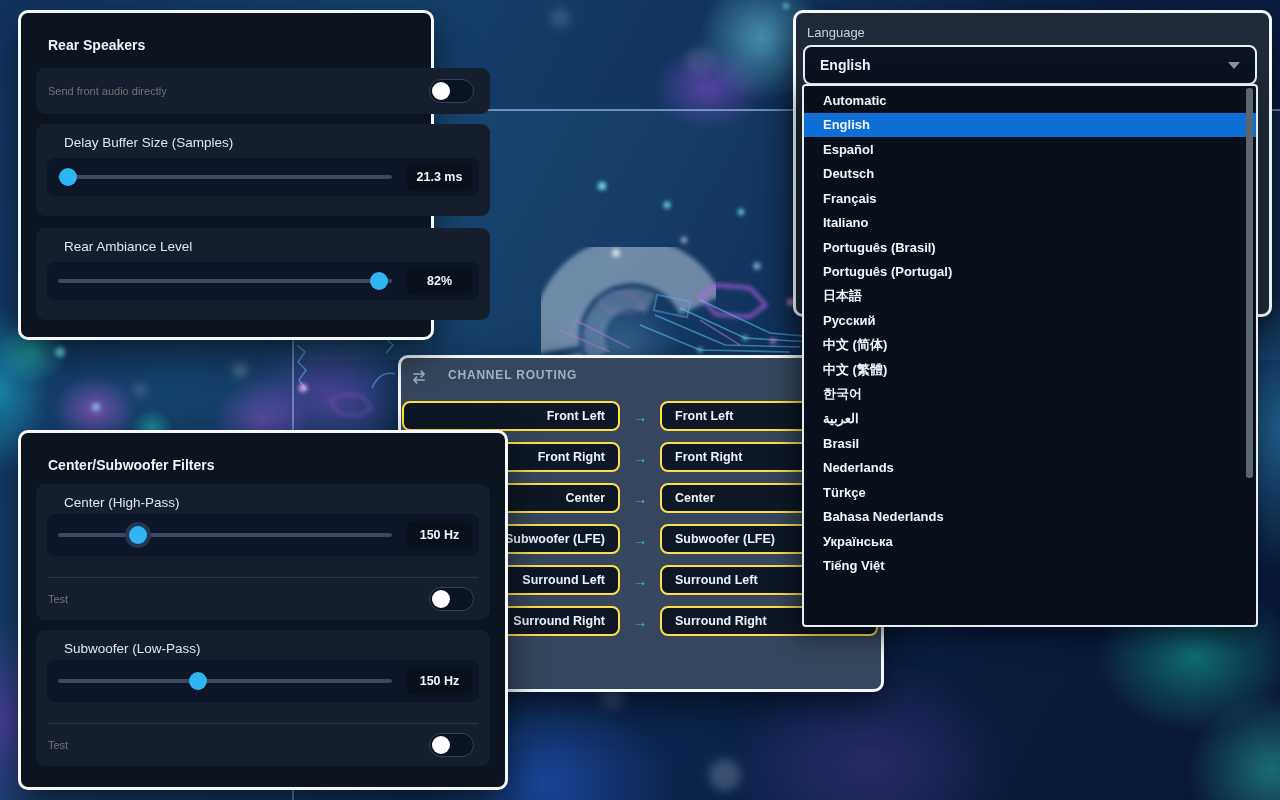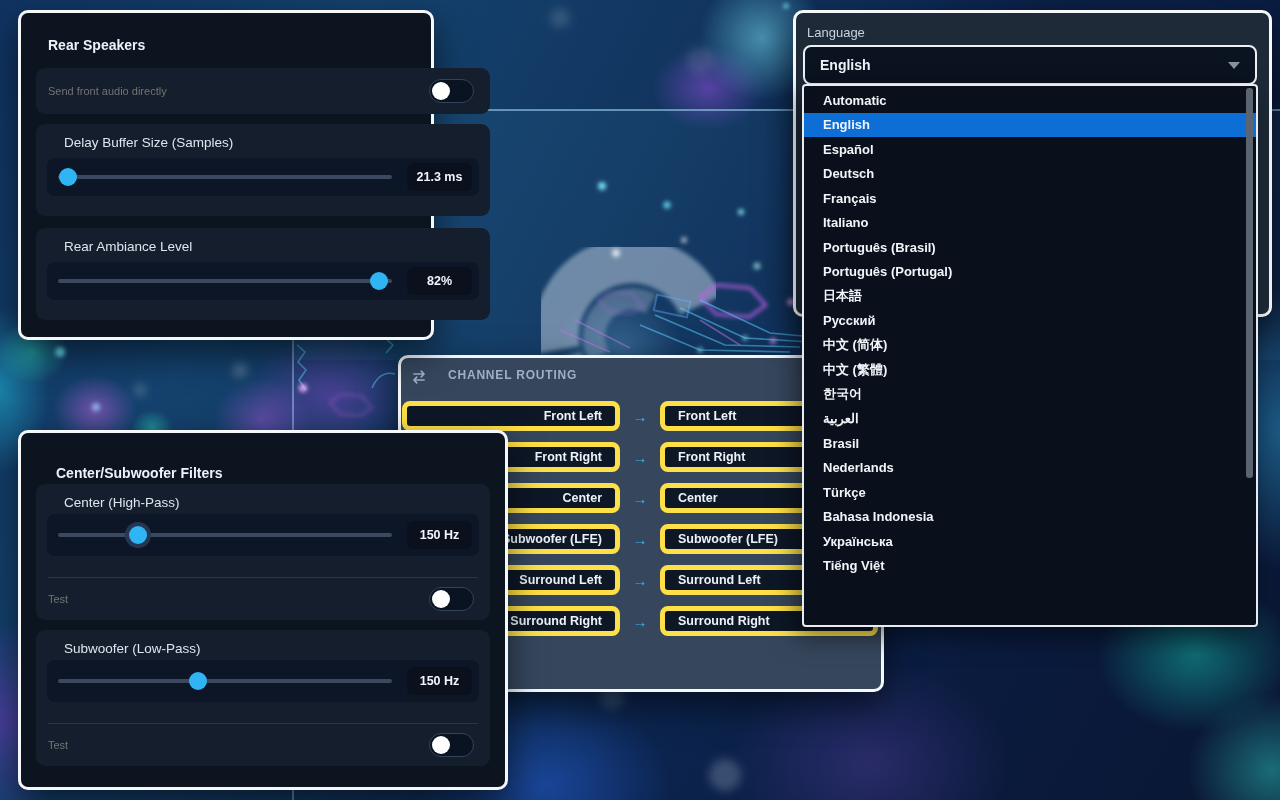--- a/index.html
+++ b/index.html
@@ -57,21 +57,21 @@
          color:#f2f6fb;font-size:12.5px;font-weight:bold;
          display:flex;align-items:center;justify-content:center;}
   .divider{position:absolute;left:12px;right:12px;height:1px;background:#2a3547;}
 
   
   .routing{left:398px;top:355px;width:486px;height:337px;background:#36475d;z-index:2;}
   .routing-header{position:absolute;left:9px;top:10px;display:flex;align-items:flex-start;gap:20px;}
   .routing-header span{font-size:12px;font-weight:bold;letter-spacing:.8px;color:#9fb0c4;}
   .r-row{position:absolute;height:30px;left:0;width:480px;}
   .r-btn{position:absolute;top:0;height:30px;width:218px;background:#0d1726;
-         border:5px solid #fde047;border-radius:8px;color:#edf2f8;
+         border:2px solid #fde047;border-radius:8px;color:#edf2f8;
          font-size:12.5px;font-weight:bold;display:flex;align-items:center;cursor:pointer;}
   .r-src{left:1px;justify-content:flex-end;padding-right:13px;}
   .r-dst{left:259px;justify-content:flex-start;padding-left:13px;}
   .r-arrow{position:absolute;left:224px;width:30px;top:0;height:30px;display:flex;
            align-items:center;justify-content:center;color:#37b6f2;font-size:15px;}
   .reset-btn{position:absolute;left:7px;top:296px;width:466px;height:30px;
          background:#141d29;border:1.5px solid #455468;border-radius:8px;color:#e8eef5;
          font-size:13px;display:flex;align-items:center;justify-content:center;gap:7px;cursor:pointer;}
 
   
@@ -239,21 +239,21 @@
       <div class="slider-box" style="top:34px;">
         <div class="track">
           <div class="thumb" style="left: 96%;"></div>
         </div>
         <div class="badge">82%</div>
       </div>
     </div>
   </section>
 
   <section class="panel filters">
-    <h2 class="ptitle" style="margin:8px">Center/Subwoofer Filters</h2>
+    <h2 class="ptitle" style="margin:0">Center/Subwoofer Filters</h2>
 
     <div class="card" style="top:51px;height:136px;">
       <span class="top-label">Center (High-Pass)</span>
       <div class="slider-box" style="top:30px;height:42px;">
         <div class="track">
           <div class="thumb ring" style="left: 24%;"></div>
         </div>
         <div class="badge">150 Hz</div>
       </div>
       <div class="divider" style="top:93px;"></div>
@@ -304,20 +304,20 @@
         <div class="option">Português (Portugal)</div>
         <div class="option">日本語</div>
         <div class="option">Русский</div>
         <div class="option">中文 (简体)</div>
         <div class="option">中文 (繁體)</div>
         <div class="option">한국어</div>
         <div class="option">العربية</div>
         <div class="option">Brasil</div>
         <div class="option">Nederlands</div>
         <div class="option">Türkçe</div>
-        <div class="option">Bahasa Indonesia</div>
+        <div class="option">Bahasa Nederlands</div>
         <div class="option">Українська</div>
         <div class="option">Tiếng Việt</div>
       </div>
     <div class="dd-scroll"></div>
   </div>
 
 </div>
 
 </body></html>

